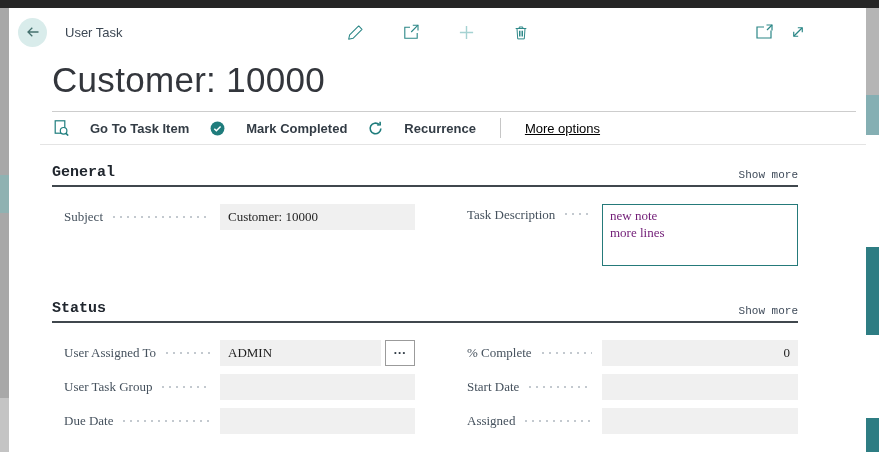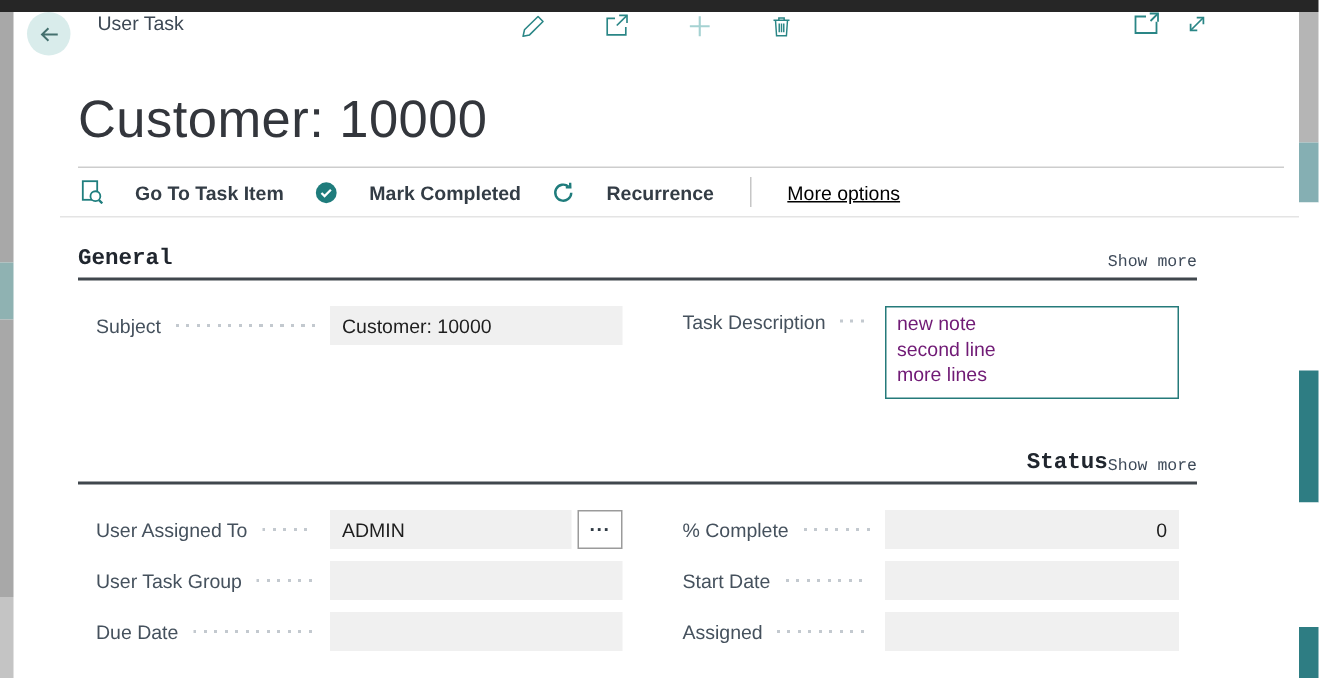--- a/index.html
+++ b/index.html
@@ -10,44 +10,44 @@
   }
   
   .topbar{position:absolute;top:0;left:0;width:879px;height:8px;background:var(--topbar,#262626);z-index:6;}
   .sliver{position:absolute;top:8px;bottom:0;z-index:5;}
   .sliver.left{left:0;width:9px;}
   .sliver.right{right:0;width:13px;background:#fff;}
   .sliver .seg{width:100%;}
   
   .dialog{position:absolute;left:9px;right:13px;top:8px;bottom:0;background:#fff;}
   
-  .dlg-header{height:48px;display:flex;position:relative;}
+  .dlg-header{height:48px;display:flex;align-items:center;position:relative;}
   .back-btn{margin-left:9px;width:29px;height:29px;border-radius:50%;background:var(--back_circle,#d9eceb);
     display:flex;align-items:center;justify-content:center;cursor:pointer;flex:0 0 auto;}
   .caption{margin-left:18px;font-size:13px;color:#3d4854;}
   .center-actions{position:absolute;left:50%;transform:translateX(-50%);display:flex;align-items:center;gap:38px;}
   .window-actions{position:absolute;right:60px;display:flex;align-items:center;gap:17px;}
   .icon-btn{display:flex;align-items:center;justify-content:center;cursor:pointer;}
   
   .page-title{margin:2px 0 0 43px;font-size:35px;font-weight:300;letter-spacing:.3px;color:#33363c;line-height:44px;}
   .rule-light{border:none;border-top:1px solid #cdcdcd;margin:9px 10px 0 43px;}
   
   .action-bar{margin-left:45px;height:32px;display:flex;align-items:center;gap:21px;font-size:13px;color:#333c45;}
   .ab-item{display:flex;align-items:center;gap:21px;cursor:pointer;white-space:nowrap;font-weight:bold;}
   .ab-sep{width:1px;height:20px;background:#c6c6c6;margin:0 3px;}
   .more-options{color:#000000;cursor:pointer;text-decoration:underline;}
   .rule-bar{border:none;border-top:1px solid #e4e4e4;margin:0 0 0 31px;}
   
   .sections{margin:0 68px 0 43px;}
   .section-head{margin-top:19px;display:flex;justify-content:space-between;align-items:flex-end;
     border-bottom:2px solid var(--section_rule,#40474d);padding-bottom:4px;cursor:pointer;font-family:Liberation Mono, monospace;}
-  .section-head.second{margin-top:26px;justify-content:flex-end;}
+  .section-head.second{margin-top:26px;}
   .section-title{font-size:15px;font-weight:700;color:#20262e;}
   .show-more{font-size:11px;color:#3e4a59;cursor:pointer;}
-  .section-grid{display:flex;gap:28px;margin-top:17px;}
+  .section-grid{display:flex;gap:40px;margin-top:17px;font-family:Liberation Serif, serif;}
   .col{display:flex;flex-direction:column;}
   .col.left{width:363px;}
   .col.right{width:343px;}
   .field{display:flex;align-items:center;padding-left:12px;margin-bottom:8px;min-height:26px;}
   .field.top{align-items:flex-start;}
   .f-label{font-size:13px;color:#45515d;white-space:nowrap;}
   .field.top .f-label{line-height:19px;padding-top:1px;}
   .dots{flex:1;height:2px;margin:0 10px;
     background-image:repeating-linear-gradient(to right,#c3c9cf 0 2px,transparent 2px 7px);}
   .field.top .dots{margin-top:9px;}
@@ -189,21 +189,20 @@
           <span class="dots"></span>
           <div class="input">Customer: 10000</div>
         </div>
       </div>
       <div class="col right">
         <div class="field top">
           <span class="f-label">Task Description</span>
           <span class="dots"></span>
           <div class="textarea">
             <div>new note</div>
-            <div>second line</div>
             <div>more lines</div>
           </div>
         </div>
       </div>
     </div>
 
     <div class="section-head second">
       <span class="section-title">Status</span>
       <span class="show-more">Show more</span>
     </div>

